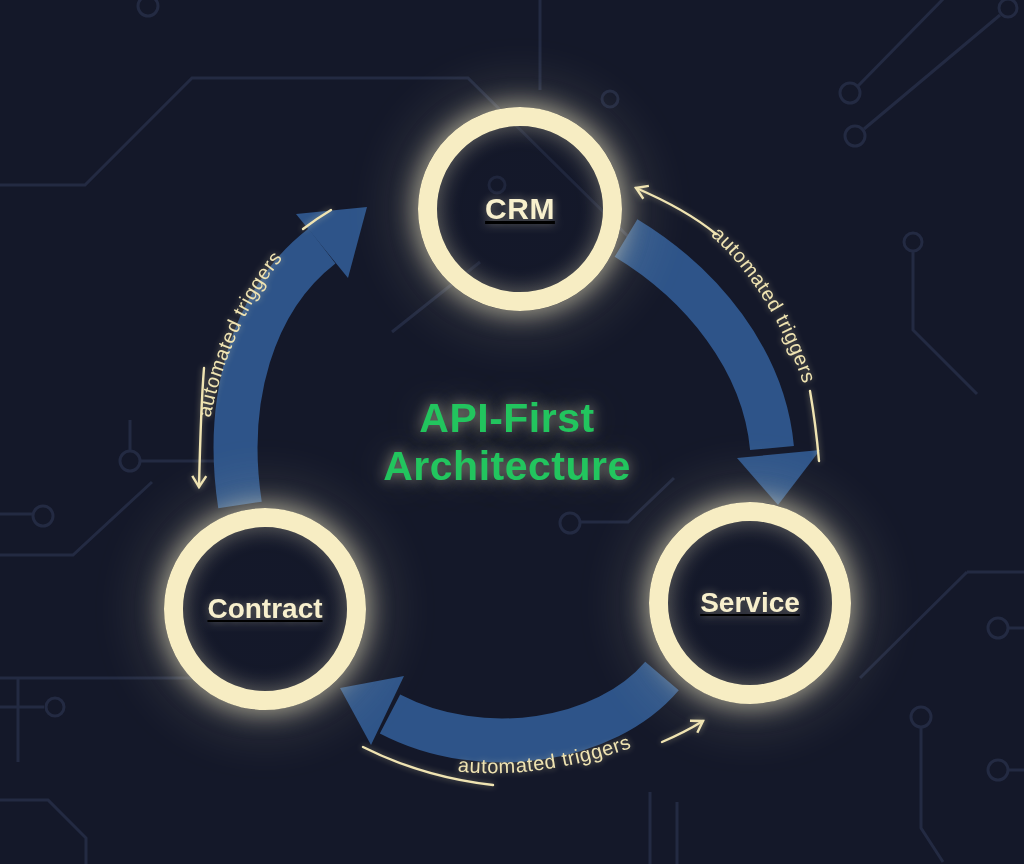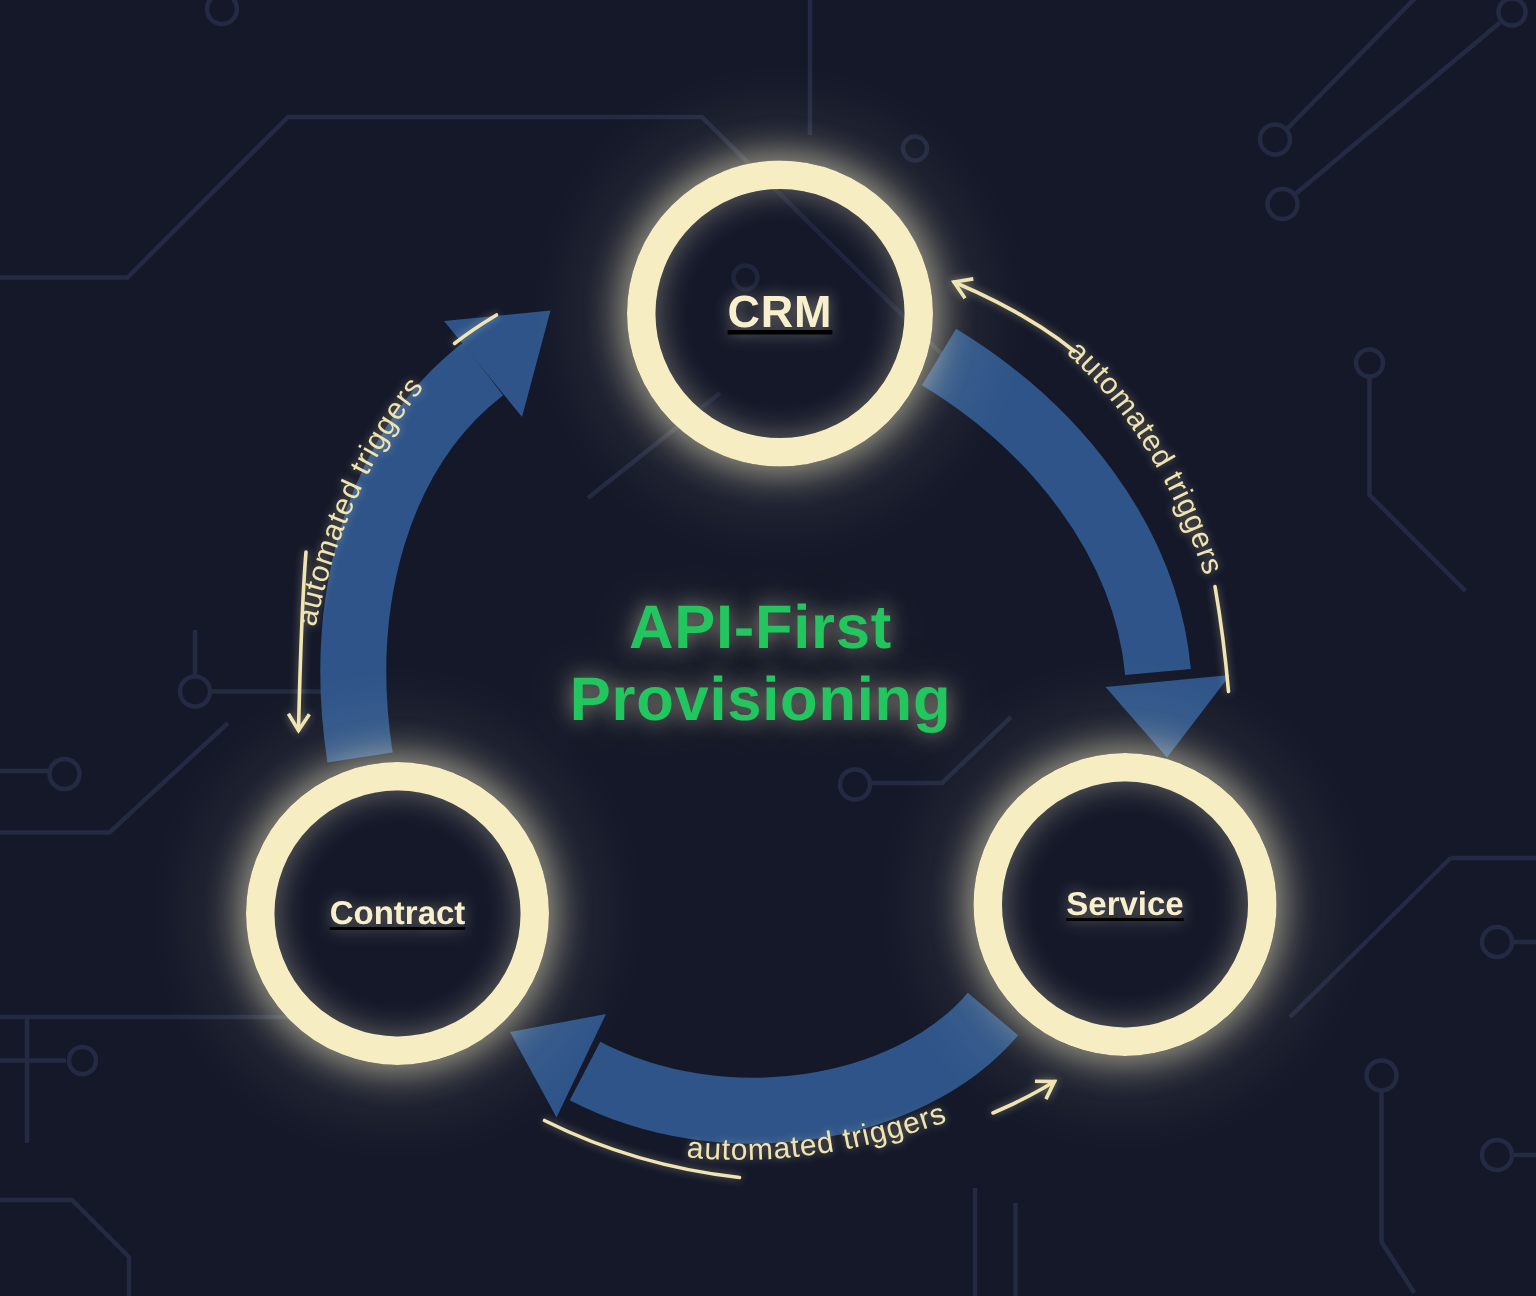--- a/index.html
+++ b/index.html
@@ -18,21 +18,21 @@
     background:radial-gradient(circle, rgba(20,25,43,.25) 55%, rgba(30,34,52,.55) 100%);
     box-shadow:0 0 22px 5px rgba(247,238,200,.50), 0 0 60px 14px rgba(247,238,200,.20),
                inset 0 0 22px rgba(247,238,200,.38);
     display:flex;align-items:center;justify-content:center;text-align:center;text-decoration:underline;
   }
   .node-label{
     color:#f8f0cd;font-weight:700;line-height:1.28;
     text-shadow:0 0 10px rgba(247,238,200,.45);
   }
   .node-crm .node-label{font-size:30px;letter-spacing:.5px;}
-  .node-two .node-label{font-size:22px;}
+  .node-two .node-label{font-size:28px;}
   .center-title{
     position:absolute;z-index:2;left:257px;top:394px;width:500px;text-align:center;
     color:#22c55e;font-weight:700;font-size:41px;line-height:48px;letter-spacing:.5px;
     text-shadow:0 0 14px rgba(246,236,191,.55), 0 0 42px rgba(246,236,191,.28);
   }
   .curved-label{
     font-size:20px;letter-spacing:.6px;fill:#f0e4b2;
   }
 </style>
 </head>
@@ -138,16 +138,16 @@
   </div>
 
   <div class="node node-two" style="left:649px;top:502px;width:202px;height:202px;">
     <div class="node-label">
       <span>Service</span><br>
     </div>
   </div>
 
   <div class="center-title">
     <div>API-First</div>
-    <div>Provisioning</div>
+    <div>Architecture</div>
   </div>
 
 </div>
 
 </body></html>

